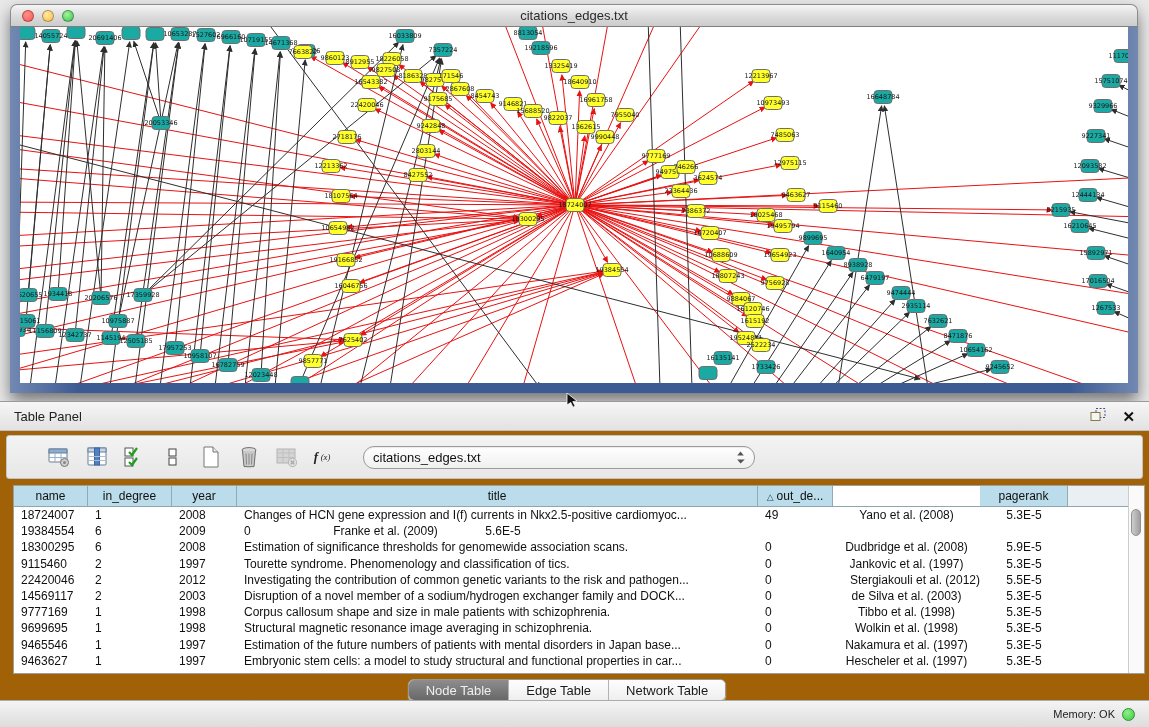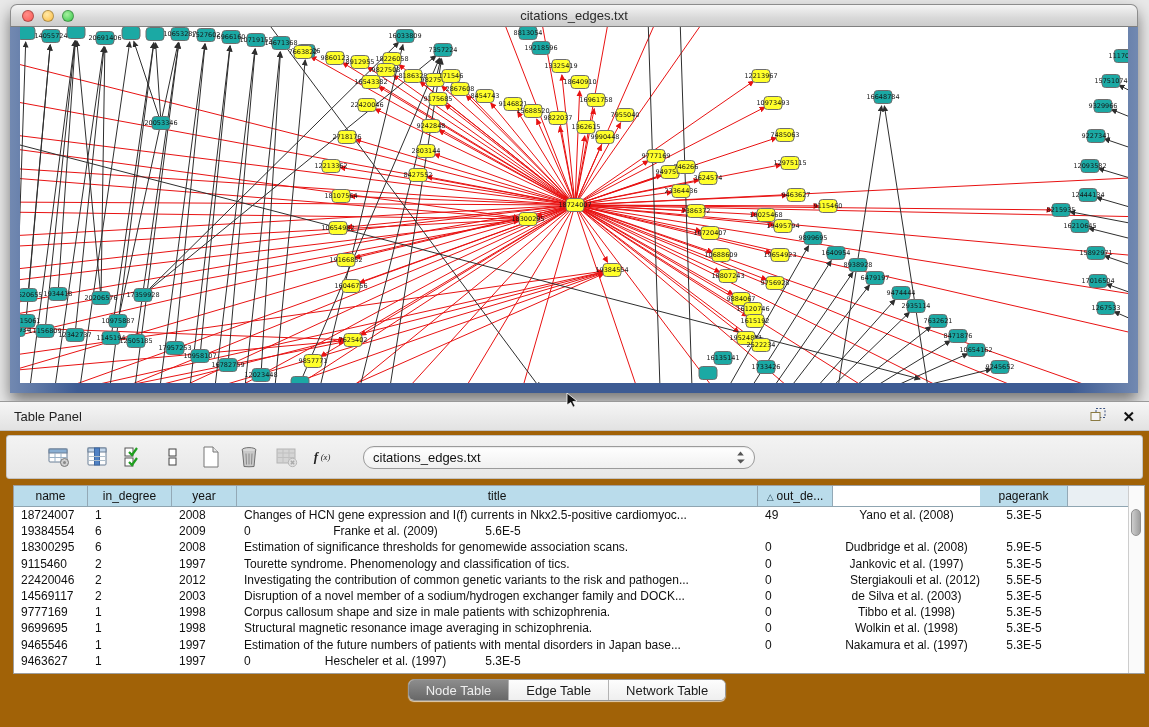--- a/index.html
+++ b/index.html
@@ -946,32 +946,39 @@
             <div class="td l" style="width: 65px;">1997</div>
             <div class="td l" style="width: 521px;">Estimation of the future numbers of patients with mental disorders in Japan base...</div>
             <div class="td l" style="width: 75px;">0</div>
             <div class="td c" style="width: 147px;">Nakamura et al. (1997)</div>
             <div class="td c" style="width: 88px;">5.3E-5</div>
           </div>
           <div class="tr">
             <div class="td l" style="width: 74px;">9463627</div>
             <div class="td l" style="width: 84px;">1</div>
             <div class="td l" style="width: 65px;">1997</div>
+            <div class="td l" style="width: 521px;">Embryonic stem cells: a model to study structural and functional properties in car...</div>
             <div class="td l" style="width: 75px;">0</div>
             <div class="td c" style="width: 147px;">Hescheler et al. (1997)</div>
             <div class="td c" style="width: 88px;">5.3E-5</div>
           </div>
         </div>
       <div class="vscroll">
         <div class="vthumb"></div>
       </div>
     </div>
 
     <div class="tabsbar">
       <div class="seg" id="tabs">
           <div class="tab sel">Node Table</div>
           <div class="tab">Edge Table</div>
           <div class="tab">Network Table</div>
         </div>
     </div>
 
+    <div class="statusbar">
+      <span class="mem">
+        <span>Memory: OK</span>
+        <span class="dot"></span>
+      </span>
+    </div>
   </div>
 </div>
 
 </body></html>

